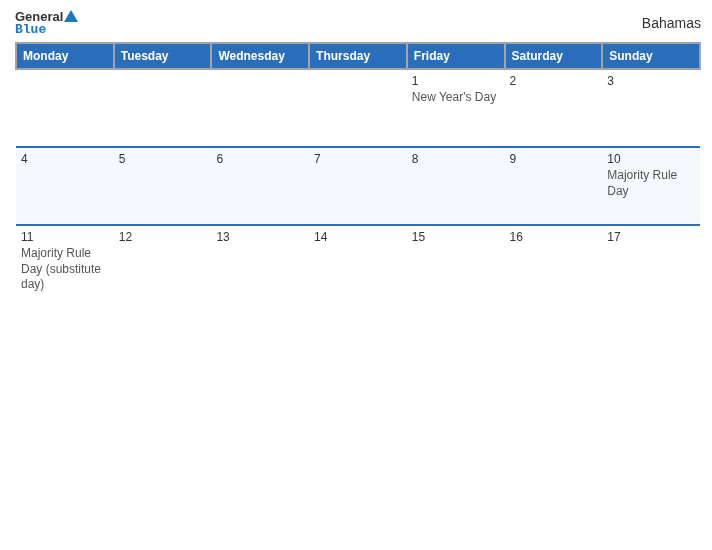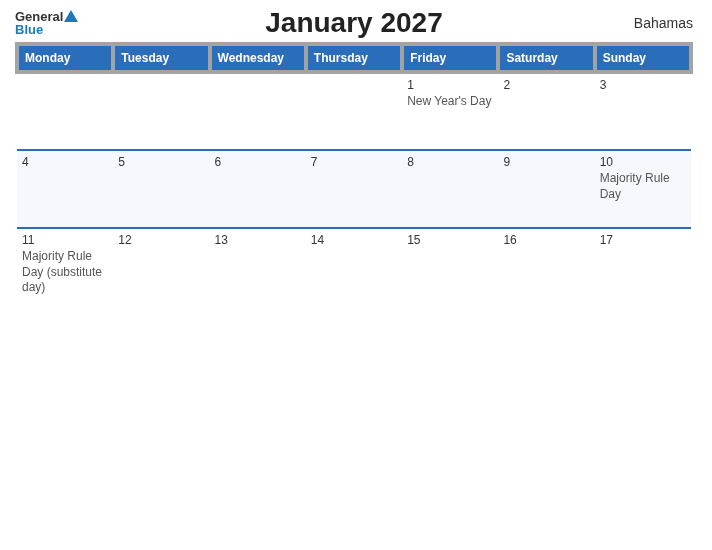--- a/index.html
+++ b/index.html
@@ -6,21 +6,21 @@
     body {
       width: 712px;
       height: 550px;
       background: #fff;
       font-family: Arial, sans-serif;
       overflow: hidden;
     }
     .page {
       width: 712px;
       height: 400px;
-      padding: 10px 19px 10px 15px;
+      padding: 10px 11px 10px 15px;
     }
     .header {
       display: flex;
       align-items: center;
       justify-content: space-between;
       margin-bottom: 6px;
       position: relative;
     }
     .logo {
       display: flex;
@@ -31,20 +31,21 @@
       font-size: 13px;
       font-weight: bold;
       color: #333;
       line-height: 1;
     }
     .logo-text-blue {
       font-size: 13px;
       font-weight: bold;
       color: #1a7abf;
       line-height: 1;
+      font-family: Liberation Mono, monospace;
     }
     .logo-triangle {
       width: 0;
       height: 0;
       border-left: 7px solid transparent;
       border-right: 7px solid transparent;
       border-bottom: 12px solid #1a7abf;
       margin-left: 1px;
       margin-top: -2px;
     }
@@ -75,21 +76,21 @@
       border-collapse: collapse;
       table-layout: fixed;
     }
     .calendar thead th {
       background: #2a6ebb;
       color: #fff;
       font-size: 12px;
       font-weight: bold;
       padding: 5px 6px;
       text-align: left;
-      border: 4px solid #a3a3a3;
+      border: 2px solid #a3a3a3;
     }
     .calendar tbody td {
       border-top: 2px solid #2a6ebb;
       border-left: none;
       border-right: none;
       border-bottom: none;
       vertical-align: top;
       padding: 4px 5px 4px 5px;
       height: 78px;
       font-size: 12px;
@@ -121,21 +122,20 @@
   <div class="header">
     <div class="logo">
       <div class="logo-wrapper">
         <div class="logo-line1">
           <span class="logo-text-general">General</span>
           <div class="logo-triangle"></div>
         </div>
         <span class="logo-text-blue">Blue</span>
       </div>
     </div>
-    <h1 class="title">January 2027</h1>
     <span class="country">Bahamas</span>
   </div>
 
   <table class="calendar">
     <thead>
       <tr>
       <th>Monday</th>
           <th>Tuesday</th>
           <th>Wednesday</th>
           <th>Thursday</th>

